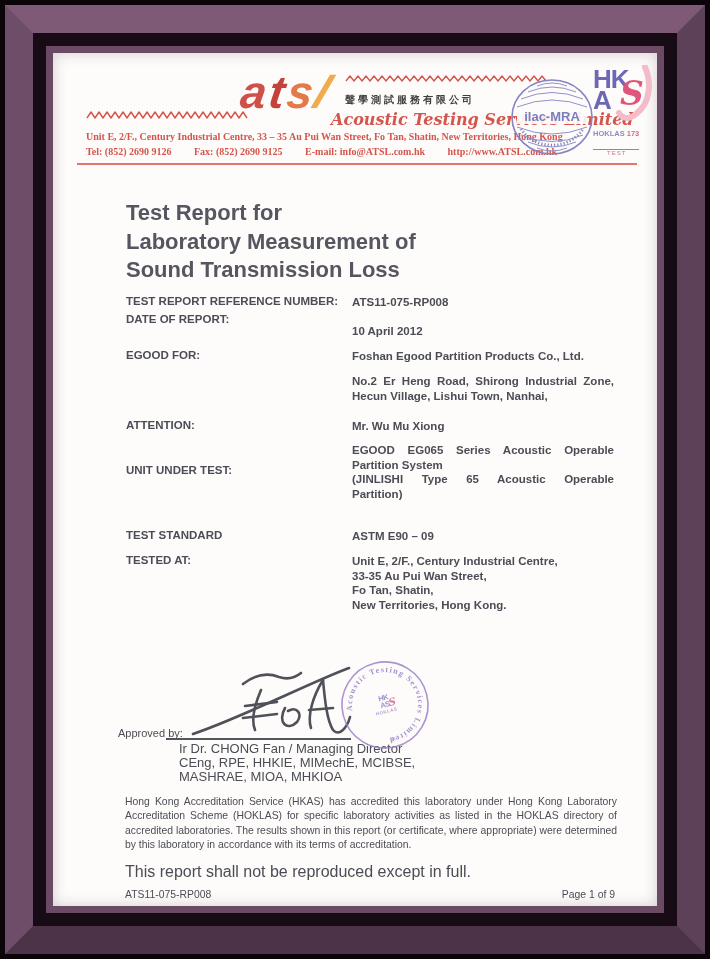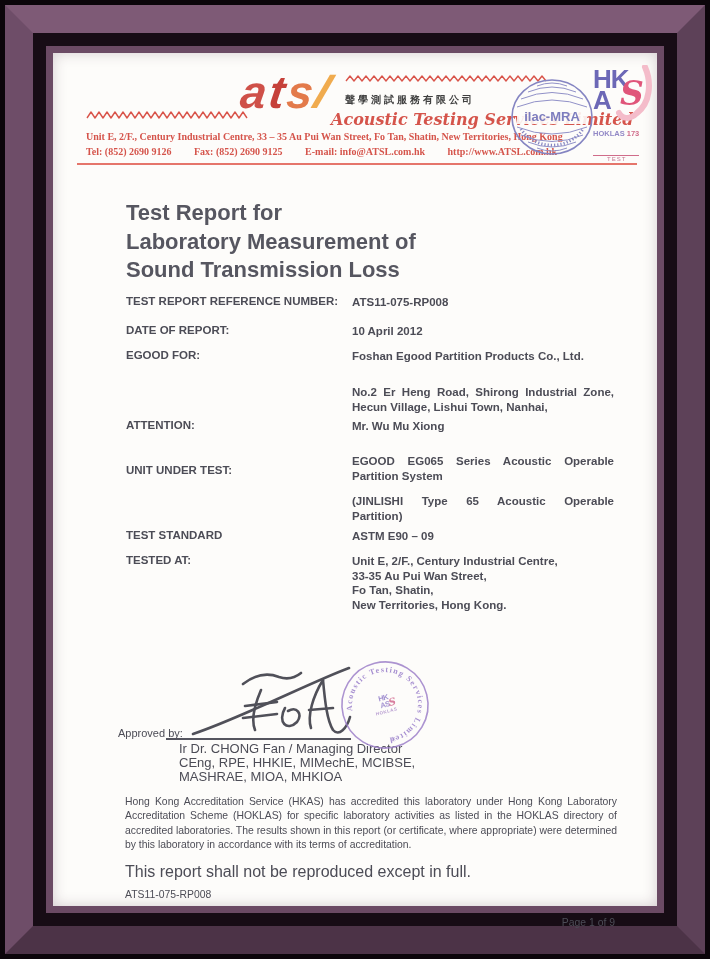--- a/index.html
+++ b/index.html
@@ -31,53 +31,53 @@
   .addr2 span{margin-right:20px;}
   .rule{position:absolute;left:24px;top:110px;width:560px;height:2px;background:#e5756b;}
 
   .ilac{position:absolute;left:456px;top:24px;}
   .hkas{position:absolute;left:540px;top:16px;width:62px;text-align:left;}
   .hk-l{font-weight:900;font-size:26px;line-height:21px;letter-spacing:-1px;color:#6c68b6;position:relative;z-index:1;}
   .hk-rib{position:absolute;left:16px;top:-4px;z-index:2;}
   .hk-s{position:absolute;left:27px;top:5px;z-index:3;font-family:"DejaVu Serif",serif;
         font-style:italic;font-weight:bold;font-size:33px;color:#e0557a;}
   .hoklas{margin-top:18px;font-size:7.5px;font-weight:bold;color:#9288c6;
-          border-bottom:1px solid #d06c8a;display:inline-block;padding-bottom:17px;}
+          border-bottom:1px solid #d06c8a;display:inline-block;padding-bottom:11px;}
   .hoklas b{color:#d06c8a;}
   .hk-test{font-size:6px;color:#c87894;letter-spacing:1px;margin-left:14px;}
 
   
   .title{position:absolute;left:73px;top:146px;font-size:22px;font-weight:bold;
          line-height:28.5px;color:#565660;}
 
   
   .lbl{position:absolute;left:73px;font-size:11.5px;font-weight:bold;white-space:nowrap;}
   .val{position:absolute;left:299px;width:262px;font-size:11.5px;font-weight:bold;line-height:14.5px;}
-  .jl{text-align:justify;text-align-last:justify;margin-top:11px;}
+  .jl{text-align:justify;text-align-last:justify;}
 
   
   .appr{position:absolute;left:65px;top:674px;font-size:11px;}
   .sigline{position:absolute;left:113px;top:685px;width:185px;height:2px;background:#55555f;}
   .sig{position:absolute;left:138px;top:611px;}
   .name{position:absolute;left:126px;top:689px;font-size:13px;line-height:14px;}
   .stamp{position:absolute;left:286px;top:606px;width:92px;height:92px;opacity:.82;
          transform:rotate(-14deg);}
   .stamp-center{position:absolute;left:50%;top:50%;transform:translate(-50%,-52%);
                 text-align:center;color:#8f7ac8;}
   .sc-l{font-size:7.5px;font-weight:900;line-height:6.5px;letter-spacing:-.5px;position:relative;}
   .sc-s{position:absolute;left:15px;top:3px;font-family:"DejaVu Serif",serif;font-style:italic;
         font-weight:bold;font-size:10px;color:#d0628a;}
   .sc-sub{font-size:4.5px;font-weight:bold;letter-spacing:.5px;color:#a988c8;margin-top:1px;}
 
   
   .acc{position:absolute;left:72px;top:742px;width:492px;font-size:10.4px;line-height:14.4px;
        text-align:justify;}
   .repro{position:absolute;left:72px;top:810px;font-size:16px;}
   .docrow{position:absolute;left:72px;top:836px;width:490px;font-size:10.4px;}
-  .pageno{float:right;margin-top:28px;}
+  .pageno{float:right;}
 </style>
 </head>
 <body>
 
 <div class="stage">
   <div class="f1">
     <div class="f2">
       <div class="f3">
         <div class="paper">
           <div class="paper-inner">
@@ -130,21 +130,21 @@
 
             <div class="title">
               <div>Test Report for</div>
               <div>Laboratory Measurement of</div>
               <div>Sound Transmission Loss</div>
             </div>
 
             <div class="lbl" style="top:242px">TEST REPORT REFERENCE NUMBER:</div>
             <div class="val" style="top:242px">ATS11-075-RP008</div>
 
-            <div class="lbl" style="top:271px">DATE OF REPORT:</div>
+            <div class="lbl" style="top:260px">DATE OF REPORT:</div>
             <div class="val" style="top:271px">10 April 2012</div>
 
             <div class="lbl" style="top:296px">EGOOD FOR:</div>
             <div class="val" style="top:296px">Foshan Egood Partition Products Co., Ltd.</div>
             <div class="val" style="top:321px">
               <div class="jl">No.2 Er Heng Road, Shirong Industrial Zone,</div>
               <div>Hecun Village, Lishui Town, Nanhai,</div>
             </div>
 
             <div class="lbl" style="top:366px">ATTENTION:</div>

